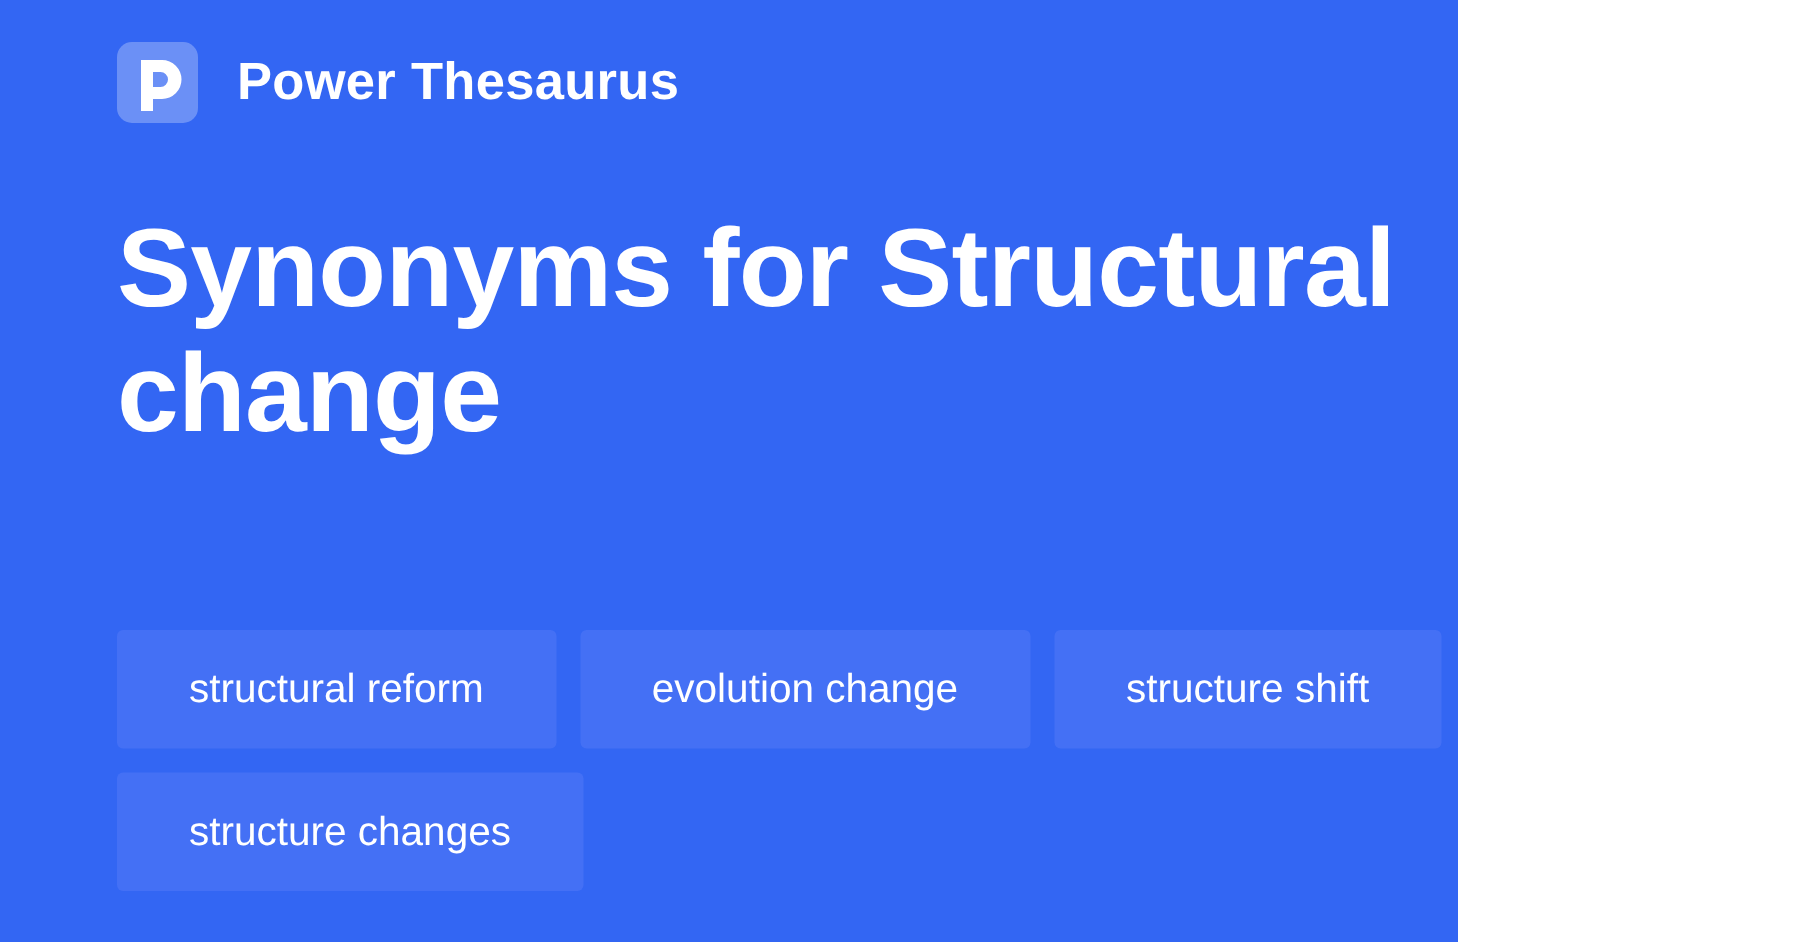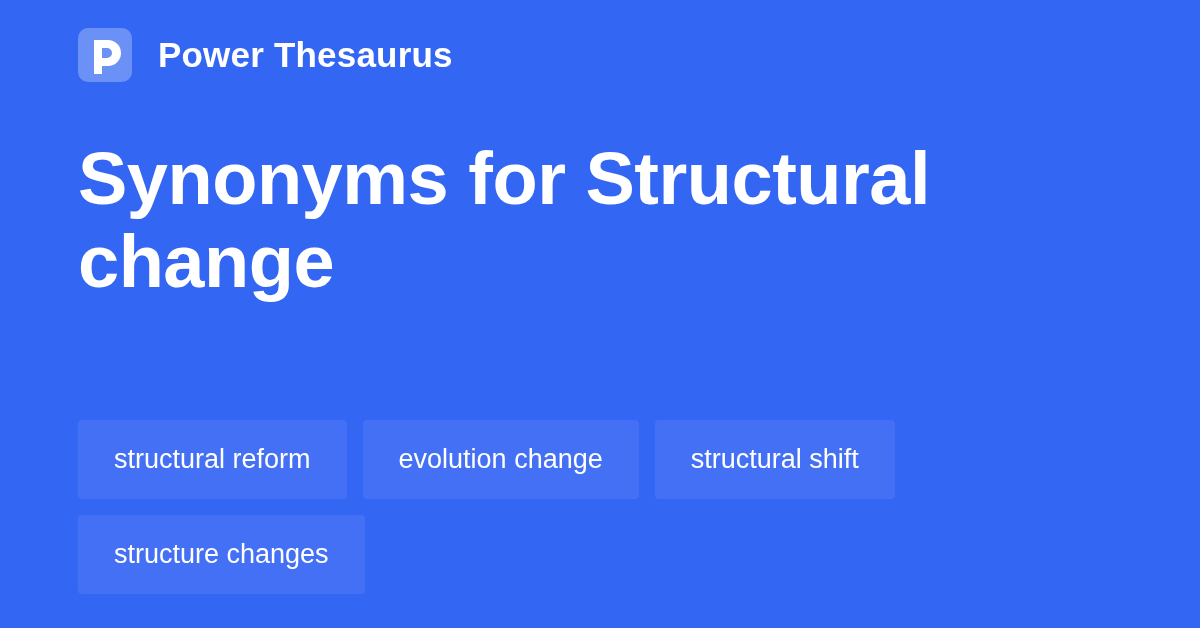--- a/index.html
+++ b/index.html
@@ -7,21 +7,21 @@
     padding: 0;
   }
   body {
     width: 1200px;
     height: 628px;
     overflow: hidden;
     font-family: "Liberation Sans", sans-serif;
   }
   .page {
     position: relative;
-    width: 1200px;
+    width: 972px;
     height: 628px;
     background: #3366f3;
     box-sizing: border-box;
   }
   .brand {
     position: absolute;
     left: 78px;
     top: 28px;
     display: flex;
     align-items: center;
@@ -60,21 +60,21 @@
     width: 1060px;
     display: flex;
     flex-wrap: wrap;
     gap: 16px;
   }
   .chip {
     background: #4470f5;
     color: #ffffff;
     font-size: 27px;
     border-radius: 4px;
-    padding: 0 36px;
+    padding: 0 48px;
     height: 79px;
     display: flex;
     align-items: center;
     justify-content: center;
     box-sizing: border-box;
     white-space: nowrap;
   }
 </style>
 </head>
 <body>
@@ -89,17 +89,17 @@
       </svg>
     </span>
     <span class="brand-name">Power Thesaurus</span>
   </div>
 
   <div class="headline">Synonyms for Structural change</div>
 
   <div class="chips">
     <div class="chip">structural reform</div>
     <div class="chip">evolution change</div>
-    <div class="chip">structural shift</div>
+    <div class="chip">structure shift</div>
     <div class="chip">structure changes</div>
   </div>
 
 </div>
 
 </body></html>

